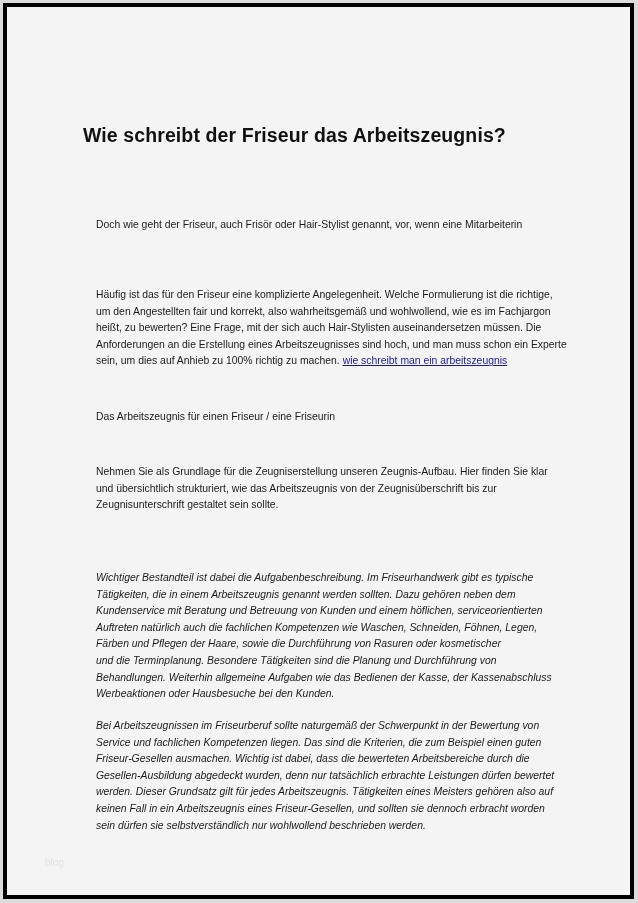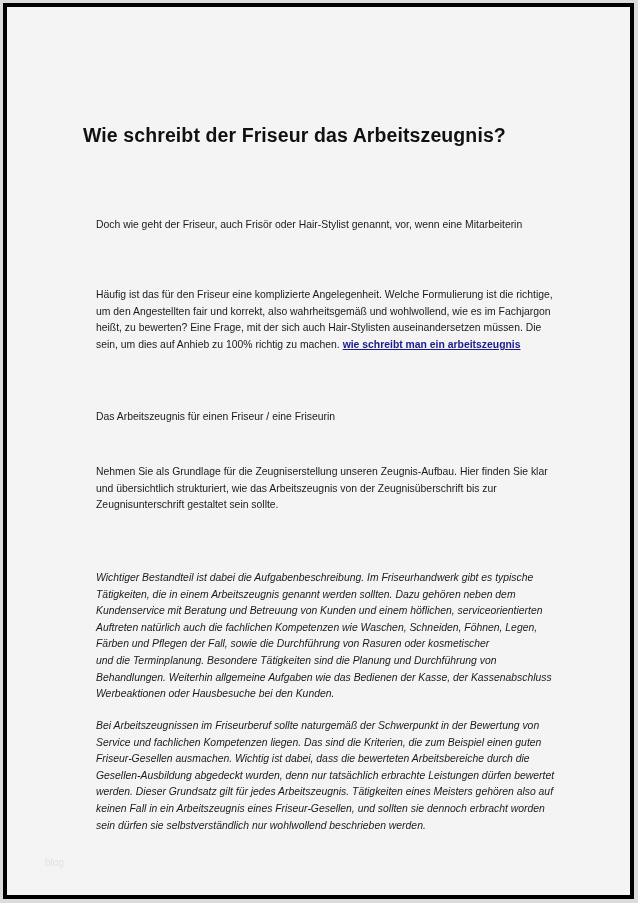--- a/index.html
+++ b/index.html
@@ -33,21 +33,21 @@
       left: 77px;
       width: 500px;
       margin: 12px;
       font-size: 10.4px;
       line-height: 16.6px;
       color: #1a1a1a;
     }
     .para .line { display: block; white-space: nowrap; }
     .link {
       color: #1a1a8c;
-      font-weight: bold;
+      font-weight: normal;
       text-decoration: underline;
       cursor: pointer;
     }
     .watermark {
       position: absolute;
       left: 38px; top: 850px;
       font-size: 10px;
       color: #e2e2e2;
     }
   </style>
@@ -59,39 +59,40 @@
   <h1 class="title">Wie schreibt der Friseur das Arbeitszeugnis?</h1>
 
   <p class="para" style="top:198px;">
     <span class="line">Doch wie geht der Friseur, auch Frisör oder Hair-Stylist genannt, vor, wenn eine Mitarbeiterin</span>
   </p>
 
   <p class="para" style="top:268px;">
     <span class="line">Häufig ist das für den Friseur eine komplizierte Angelegenheit. Welche Formulierung ist die richtige,</span>
     <span class="line">um den Angestellten fair und korrekt, also wahrheitsgemäß und wohlwollend, wie es im Fachjargon</span>
     <span class="line">heißt, zu bewerten? Eine Frage, mit der sich auch Hair-Stylisten auseinandersetzen müssen. Die</span>
+    <span class="line">Anforderungen an die Erstellung eines Arbeitszeugnisses sind hoch, und man muss schon ein Experte</span>
     <span class="line"><span>sein, um dies auf Anhieb zu 100% richtig zu machen. </span><a class="link">wie schreibt man ein arbeitszeugnis</a></span>
   </p>
 
   <p class="para" style="top:390px;">
     <span class="line">Das Arbeitszeugnis für einen Friseur / eine Friseurin</span>
   </p>
 
   <p class="para" style="top:445px;">
     <span class="line">Nehmen Sie als Grundlage für die Zeugniserstellung unseren Zeugnis-Aufbau. Hier finden Sie klar</span>
     <span class="line">und übersichtlich strukturiert, wie das Arbeitszeugnis von der Zeugnisüberschrift bis zur</span>
     <span class="line">Zeugnisunterschrift gestaltet sein sollte.</span>
   </p>
 
   <p class="para" style="top:551px;font-style:italic;">
     <span class="line">Wichtiger Bestandteil ist dabei die Aufgabenbeschreibung. Im Friseurhandwerk gibt es typische</span>
     <span class="line">Tätigkeiten, die in einem Arbeitszeugnis genannt werden sollten. Dazu gehören neben dem</span>
     <span class="line">Kundenservice mit Beratung und Betreuung von Kunden und einem höflichen, serviceorientierten</span>
     <span class="line">Auftreten natürlich auch die fachlichen Kompetenzen wie Waschen, Schneiden, Föhnen, Legen,</span>
-    <span class="line">Färben und Pflegen der Fall, sowie die Durchführung von Rasuren oder kosmetischer</span>
+    <span class="line">Färben und Pflegen der Haare, sowie die Durchführung von Rasuren oder kosmetischer</span>
     <span class="line">und die Terminplanung. Besondere Tätigkeiten sind die Planung und Durchführung von</span>
     <span class="line">Behandlungen. Weiterhin allgemeine Aufgaben wie das Bedienen der Kasse, der Kassenabschluss</span>
     <span class="line">Werbeaktionen oder Hausbesuche bei den Kunden.</span>
   </p>
 
   <p class="para" style="top:699px;font-style:italic;">
     <span class="line">Bei Arbeitszeugnissen im Friseurberuf sollte naturgemäß der Schwerpunkt in der Bewertung von</span>
     <span class="line">Service und fachlichen Kompetenzen liegen. Das sind die Kriterien, die zum Beispiel einen guten</span>
     <span class="line">Friseur-Gesellen ausmachen. Wichtig ist dabei, dass die bewerteten Arbeitsbereiche durch die</span>
     <span class="line">Gesellen-Ausbildung abgedeckt wurden, denn nur tatsächlich erbrachte Leistungen dürfen bewertet</span>

